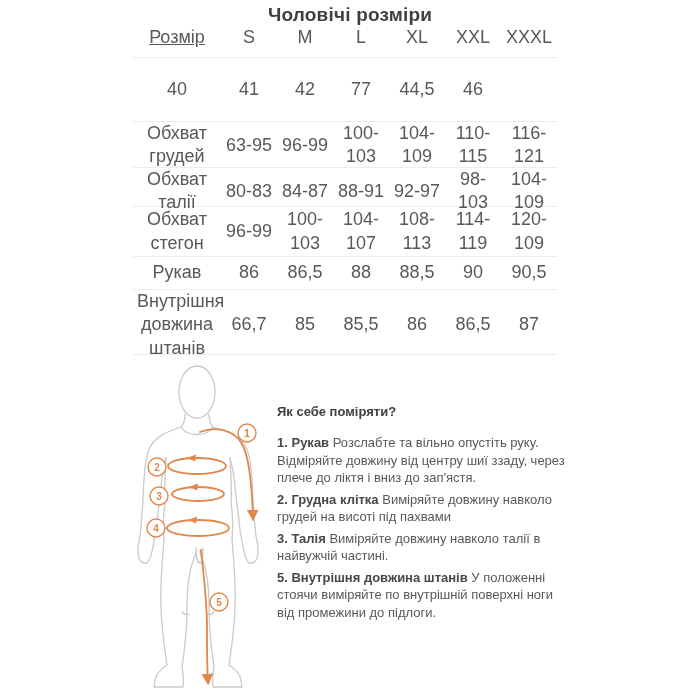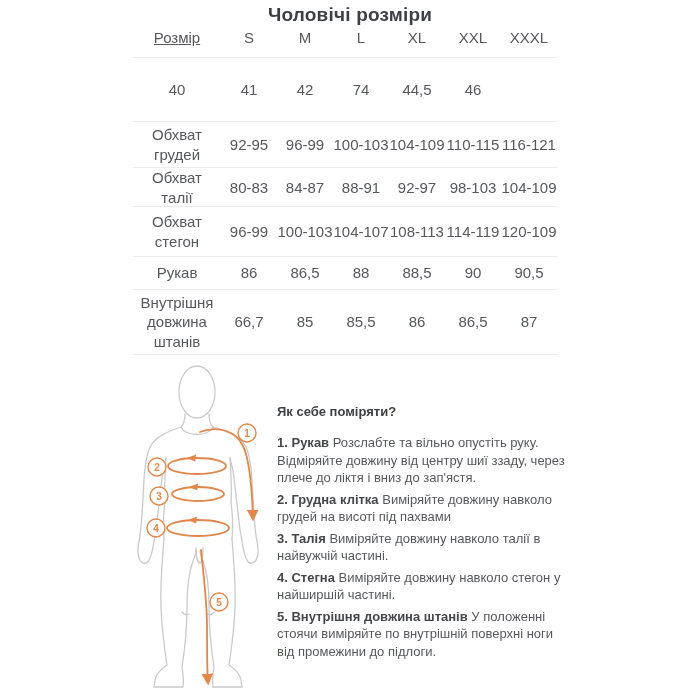--- a/index.html
+++ b/index.html
@@ -19,21 +19,21 @@
   .page-title{
     position:absolute;top:4px;left:0;right:0;
     text-align:center;font-size:19px;font-weight:600;color:var(--text-dark);
     letter-spacing:.2px;
   }
   
   .size-table{position:absolute;left:133px;top:18px;width:424px;}
   .t-row{
     display:grid;grid-template-columns:88px repeat(6,1fr);
     align-items:center;border-bottom:1px solid var(--divider);
-    font-size:15px;color:var(--text);
+    font-size:18px;color:var(--text);
   }
   .t-cell{text-align:center;line-height:1.3;}
   .t-label{white-space:pre-line;padding:0 4px;}
   .t-head{height:40px;}
   .t-head .t-cell{color:var(--text);}
   .row-1{height:64px}.row-2{height:46px}.row-3{height:39px}
   .row-4{height:50px}.row-5{height:33px}.row-6{height:65px}
   .size-link{text-decoration:underline;cursor:pointer;}
   
   .figure{position:absolute;left:130px;top:358px;width:150px;height:342px;}
@@ -64,29 +64,29 @@
     <div class="t-cell">L</div>
     <div class="t-cell">XL</div>
     <div class="t-cell">XXL</div>
     <div class="t-cell">XXXL</div>
   </div>
 
   <div class="t-row row-1">
     <div class="t-cell">40</div>
     <div class="t-cell">41</div>
     <div class="t-cell">42</div>
-    <div class="t-cell">74</div>
+    <div class="t-cell">77</div>
     <div class="t-cell">44,5</div>
     <div class="t-cell">46</div>
   </div>
 
   <div class="t-row row-2">
     <div class="t-cell t-label">Обхват
 грудей</div>
-    <div class="t-cell">92-95</div>
+    <div class="t-cell">63-95</div>
     <div class="t-cell">96-99</div>
     <div class="t-cell">100-103</div>
     <div class="t-cell">104-109</div>
     <div class="t-cell">110-115</div>
     <div class="t-cell">116-121</div>
   </div>
 
   <div class="t-row row-3">
     <div class="t-cell t-label">Обхват талії</div>
     <div class="t-cell">80-83</div>
@@ -188,16 +188,15 @@
 
 <div class="howto">
   <h2 class="howto-heading">Як себе поміряти?</h2>
 
   <p class="step"><b><span>1.</span> <span>Рукав</span></b> <span>Розслабте та вільно опустіть руку. Відміряйте довжину від центру шиї ззаду, через плече до ліктя і вниз до зап'ястя.</span></p>
 
   <p class="step"><b><span>2.</span> <span>Грудна клітка</span></b> <span>Виміряйте довжину навколо грудей на висоті під пахвами</span></p>
 
   <p class="step"><b><span>3.</span> <span>Талія</span></b> <span>Виміряйте довжину навколо талії в найвужчій частині.</span></p>
 
-  <p class="step"><b><span>4.</span> <span>Стегна</span></b> <span>Виміряйте довжину навколо стегон у найширшій частині.</span></p>
 
   <p class="step"><b><span>5.</span> <span>Внутрішня довжина штанів</span></b> <span>У положенні стоячи виміряйте по внутрішній поверхні ноги від промежини до підлоги.</span></p>
 </div>
 
 </body></html>

